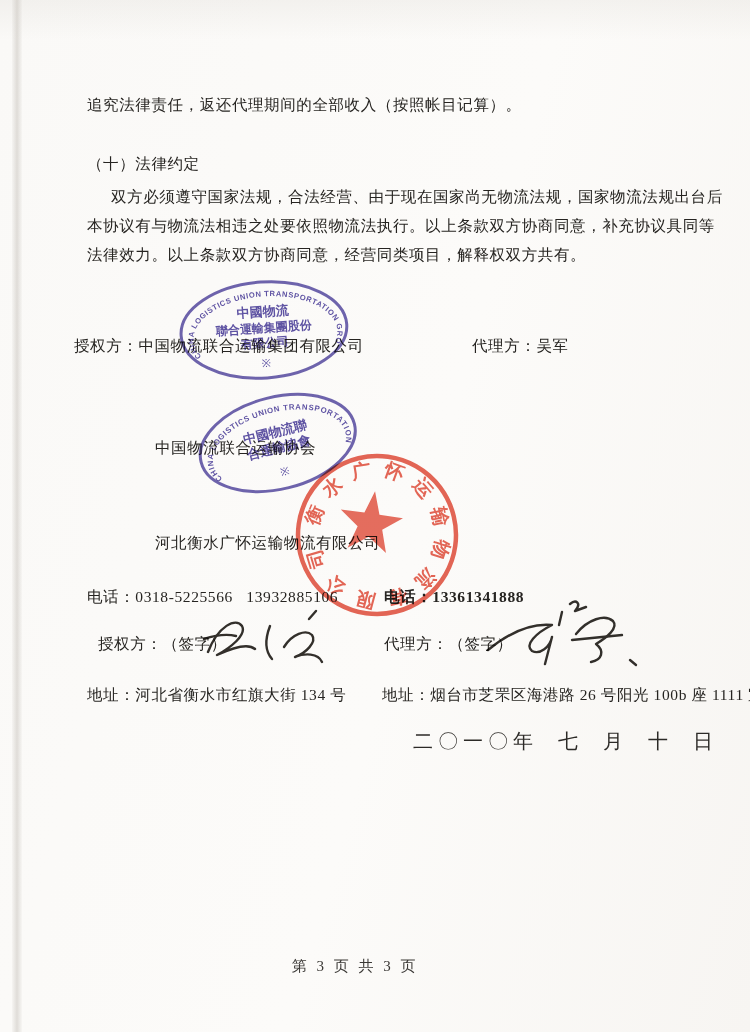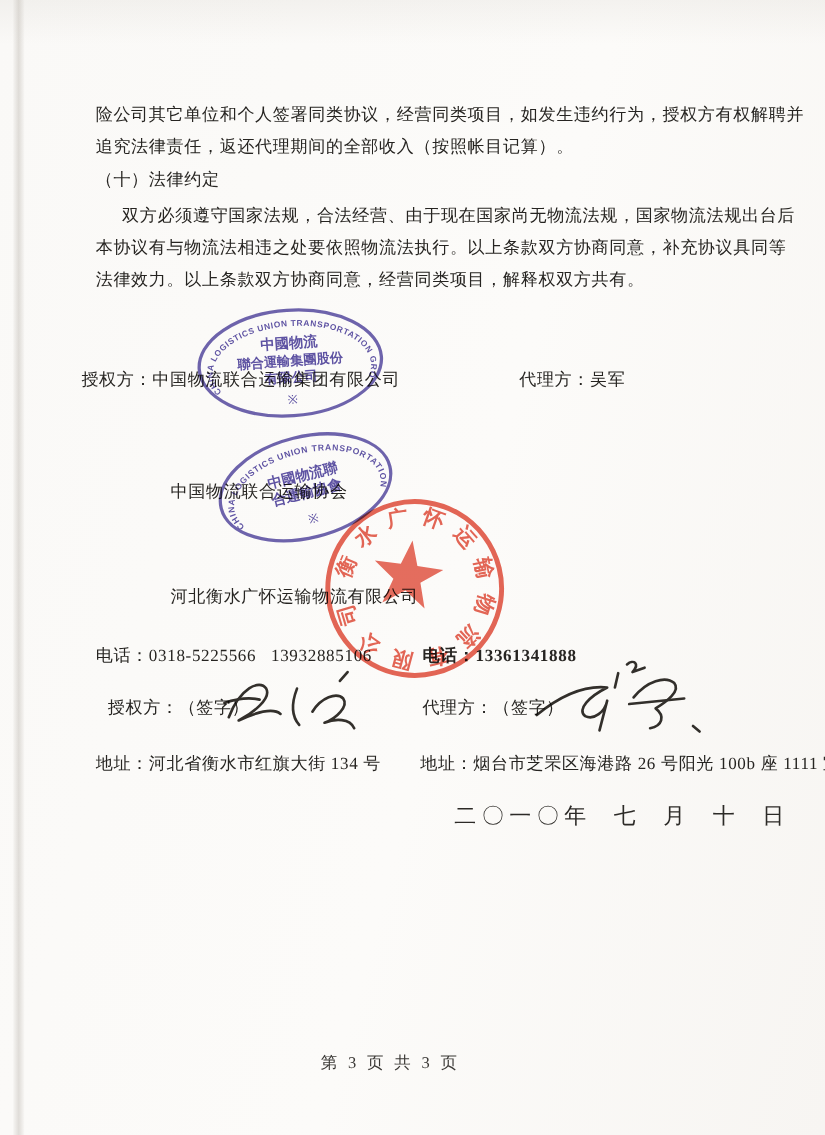--- a/index.html
+++ b/index.html
@@ -33,21 +33,20 @@
   svg text{user-select:none;}
 </style>
 </head>
 <body>
 
 <div class="page">
   <div class="scan-edge"></div>
   <div class="scan-shadow-top"></div>
 
   <div class="block" style="top:90px;">
-    <div>险公司其它单位和个人签署同类协议，经营同类项目，如发生违约行为，授权方有权解聘并</div>
     <div>追究法律责任，返还代理期间的全部收入（按照帐目记算）。</div>
   </div>
   <div class="block" style="top:149px;">
     <div>（十）法律约定</div>
   </div>
   <div class="block" style="top:182px;">
     <div class="indent">双方必须遵守国家法规，合法经营、由于现在国家尚无物流法规，国家物流法规出台后</div>
     <div>本协议有与物流法相违之处要依照物流法执行。以上条款双方协商同意，补充协议具同等</div>
     <div>法律效力。以上条款双方协商同意，经营同类项目，解释权双方共有。</div>
   </div>

